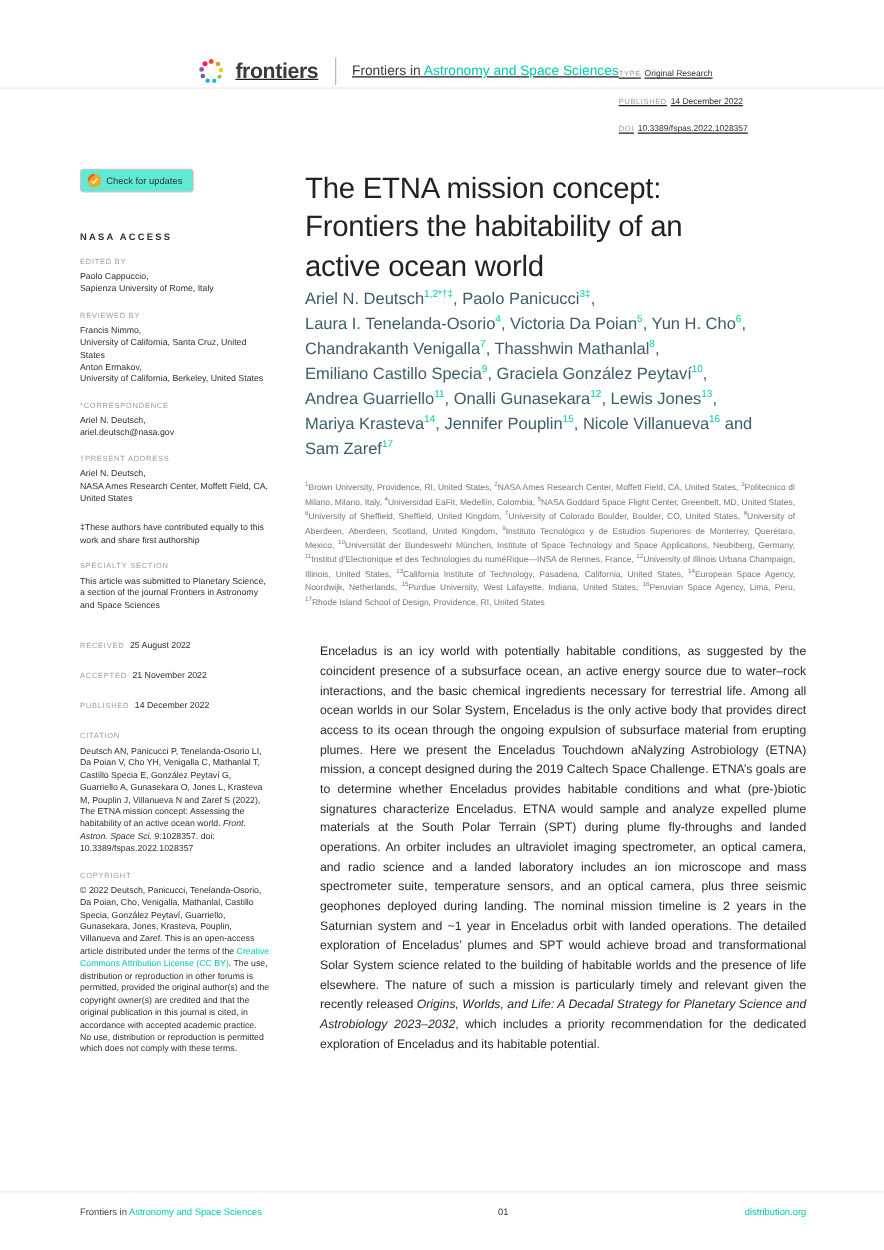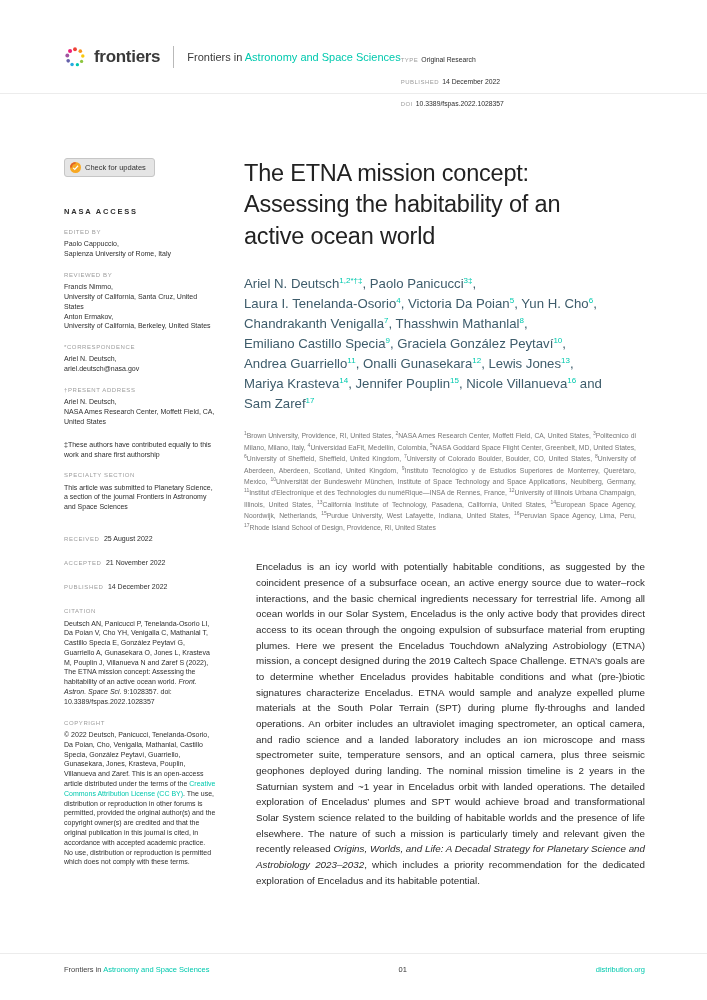--- a/index.html
+++ b/index.html
@@ -7,23 +7,24 @@
   body {
     width: 707px; height: 1000px;
     font-family: "Liberation Sans", "DejaVu Sans", sans-serif;
     color: #1f1f1f;
     position: relative;
   }
   .page { position: relative; width: 707px; height: 1000px; overflow: hidden; background:#fff; }
 
   
   header {
-    display: flex; justify-content: flex-start; align-items: flex-start;
-    padding: 46px 62px 0 64px; height: 94px;
+    display: flex; justify-content: flex-end; align-items: flex-start;
+    padding: 46px 62px 0 64px; height: 71px;
     border-bottom: 1px solid #ececec;
+    text-decoration: underline;
   }
   .brand { display: flex; align-items: center; gap: 8px; }
   .logo-svg { width: 22px; height: 22px; display: block; }
   .brand-name { font-size: 17px; font-weight: 700; color: #3a3a3a; letter-spacing: -0.3px; }
   .brand-divider { width: 1px; height: 22px; background: #b9b9b9; margin: 0 5px; }
   .journal-line { font-size: 11px; color: #3a3a3a; }
   .teal { color: var(--accent); }
 
   .meta { width: 150px; margin-top: 1px; }
   .meta-row { margin-bottom: 3px; line-height: 1.2; }
@@ -32,40 +33,40 @@
 
   
   .content { display: flex; gap: 28px; padding: 64px 62px 0 64px; }
   aside { width: 152px; flex: 0 0 152px; }
   main { flex: 1; min-width: 0; }
 
   
   .check-badge {
     display: inline-flex; align-items: center; gap: 4px;
     border: 1px solid #c6c6c6; border-radius: 3px;
-    padding: 3px 8px 3px 5px; background: #e5e5e5; cursor: pointer; justify-content: space-between;
+    padding: 3px 8px 3px 5px; background: #5eead4; cursor: pointer; justify-content: space-between;
   }
   .check-badge span { font-size: 7.5px; color: #333; }
   .open-access { margin-top: 30px; font-size: 7.5px; font-weight: 700; letter-spacing: 1.8px; color: #2e2e2e; }
   .sb-sec { margin-top: 13px; }
   .sb-label { font-size: 6px; letter-spacing: 0.6px; color: #9c9c9c; margin-bottom: 2.5px; line-height: 1.3; }
   .sb-text { font-size: 7px; line-height: 1.4; color: #2e2e2e; }
   .sb-row { line-height: 1.4; margin-bottom: 1.5px; }
   .sb-row .sb-label { display: inline; margin: 0; }
   .sb-row .sb-text { display: inline; }
   .link { color: var(--accent); cursor: pointer; }
   .it { font-style: italic; }
 
   
   h1 {
     font-size: 23.5px; line-height: 1.33; font-weight: 500;
     color: #222; max-width: 350px; letter-spacing: -0.2px;
   }
   .authors {
-    margin-top: 22px; font-size: 13.2px; line-height: 1.52;
+    font-size: 13.2px; line-height: 1.52;
     color: var(--authors); max-width: 392px;
   }
   .authors .author { white-space: nowrap; }
   .authors sup { font-size: 8px; color: var(--accent); }
   .affiliations {
     margin-top: 16px; font-size: 6.8px; line-height: 1.5; color: #767676;
     text-align: justify; max-width: 392px;
   }
   .affiliations sup { font-size: 5px; }
   .abstract {
@@ -168,21 +169,21 @@
             <div class="sb-text"><span>Deutsch AN, Panicucci P, Tenelanda-Osorio LI, Da Poian V, Cho YH, Venigalla C, Mathanlal T, Castillo Specia E, González Peytaví G, Guarriello A, Gunasekara O, Jones L, Krasteva M, Pouplin J, Villanueva N and Zaref S (2022), The ETNA mission concept: Assessing the habitability of an active ocean world. </span><span class="it">Front. Astron. Space Sci.</span><span> 9:1028357. doi: 10.3389/fspas.2022.1028357</span></div>
           </div>
           <div class="sb-sec">
             <div class="sb-label">COPYRIGHT</div>
             <div class="sb-text"><span>© 2022 Deutsch, Panicucci, Tenelanda-Osorio, Da Poian, Cho, Venigalla, Mathanlal, Castillo Specia, González Peytaví, Guarriello, Gunasekara, Jones, Krasteva, Pouplin, Villanueva and Zaref. This is an open-access article distributed under the terms of the </span><span class="link">Creative Commons Attribution License (CC BY)</span><span>. The use, distribution or reproduction in other forums is permitted, provided the original author(s) and the copyright owner(s) are credited and that the original publication in this journal is cited, in accordance with accepted academic practice. No use, distribution or reproduction is permitted which does not comply with these terms.</span></div>
           </div>
         </div>
     </aside>
 
     <main>
-      <h1>The ETNA mission concept: Assessing the habitability of an active ocean world</h1>
+      <h1>The ETNA mission concept: Frontiers the habitability of an active ocean world</h1>
       <p class="authors"><span class="author">Ariel N. Deutsch<sup>1,2*†‡</sup></span>, <span class="author">Paolo Panicucci<sup>3‡</sup></span>, <span class="author">Laura I. Tenelanda-Osorio<sup>4</sup></span>, <span class="author">Victoria Da Poian<sup>5</sup></span>, <span class="author">Yun H. Cho<sup>6</sup></span>, <span class="author">Chandrakanth Venigalla<sup>7</sup></span>, <span class="author">Thasshwin Mathanlal<sup>8</sup></span>, <span class="author">Emiliano Castillo Specia<sup>9</sup></span>, <span class="author">Graciela González Peytaví<sup>10</sup></span>, <span class="author">Andrea Guarriello<sup>11</sup></span>, <span class="author">Onalli Gunasekara<sup>12</sup></span>, <span class="author">Lewis Jones<sup>13</sup></span>, <span class="author">Mariya Krasteva<sup>14</sup></span>, <span class="author">Jennifer Pouplin<sup>15</sup></span>, <span class="author">Nicole Villanueva<sup>16</sup></span> and <span class="author">Sam Zaref<sup>17</sup></span></p>
       <p class="affiliations"><sup>1</sup>Brown University, Providence, RI, United States, <sup>2</sup>NASA Ames Research Center, Moffett Field, CA, United States, <sup>3</sup>Politecnico di Milano, Milano, Italy, <sup>4</sup>Universidad EaFit, Medellín, Colombia, <sup>5</sup>NASA Goddard Space Flight Center, Greenbelt, MD, United States, <sup>6</sup>University of Sheffield, Sheffield, United Kingdom, <sup>7</sup>University of Colorado Boulder, Boulder, CO, United States, <sup>8</sup>University of Aberdeen, Aberdeen, Scotland, United Kingdom, <sup>9</sup>Instituto Tecnológico y de Estudios Superiores de Monterrey, Querétaro, Mexico, <sup>10</sup>Universität der Bundeswehr München, Institute of Space Technology and Space Applications, Neubiberg, Germany, <sup>11</sup>Institut d'Electronique et des Technologies du numéRique—INSA de Rennes, France, <sup>12</sup>University of Illinois Urbana Champaign, Illinois, United States, <sup>13</sup>California Institute of Technology, Pasadena, California, United States, <sup>14</sup>European Space Agency, Noordwijk, Netherlands, <sup>15</sup>Purdue University, West Lafayette, Indiana, United States, <sup>16</sup>Peruvian Space Agency, Lima, Peru, <sup>17</sup>Rhode Island School of Design, Providence, RI, United States</p>
       <p class="abstract"><span>Enceladus is an icy world with potentially habitable conditions, as suggested by the coincident presence of a subsurface ocean, an active energy source due to water–rock interactions, and the basic chemical ingredients necessary for terrestrial life. Among all ocean worlds in our Solar System, Enceladus is the only active body that provides direct access to its ocean through the ongoing expulsion of subsurface material from erupting plumes. Here we present the Enceladus Touchdown aNalyzing Astrobiology (ETNA) mission, a concept designed during the 2019 Caltech Space Challenge. ETNA’s goals are to determine whether Enceladus provides habitable conditions and what (pre-)biotic signatures characterize Enceladus. ETNA would sample and analyze expelled plume materials at the South Polar Terrain (SPT) during plume fly-throughs and landed operations. An orbiter includes an ultraviolet imaging spectrometer, an optical camera, and radio science and a landed laboratory includes an ion microscope and mass spectrometer suite, temperature sensors, and an optical camera, plus three seismic geophones deployed during landing. The nominal mission timeline is 2 years in the Saturnian system and ~1 year in Enceladus orbit with landed operations. The detailed exploration of Enceladus’ plumes and SPT would achieve broad and transformational Solar System science related to the building of habitable worlds and the presence of life elsewhere. The nature of such a mission is particularly timely and relevant given the recently released </span><span class="it">Origins, Worlds, and Life: A Decadal Strategy for Planetary Science and Astrobiology 2023–2032</span><span>, which includes a priority recommendation for the dedicated exploration of Enceladus and its habitable potential.</span></p>
     </main>
 
   </div>
 
   <footer>
     <div class="f-left">
       <span>Frontiers in</span>

